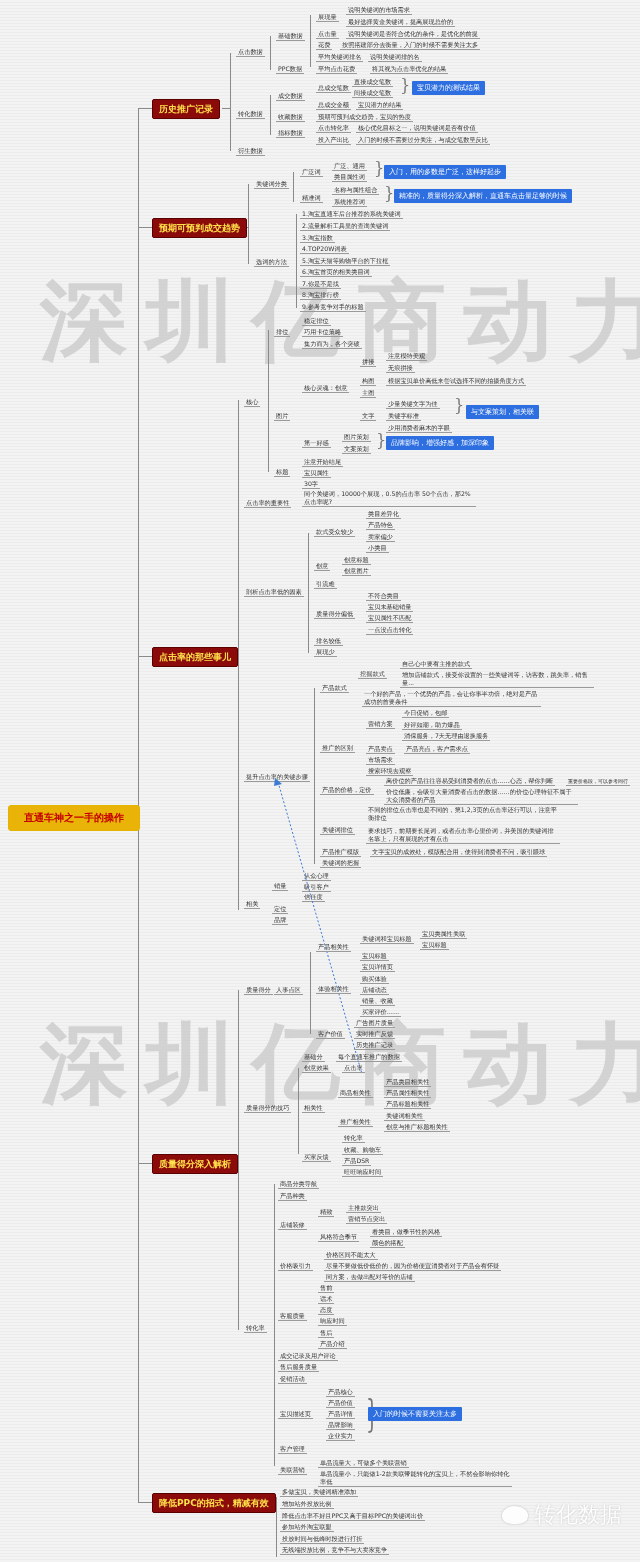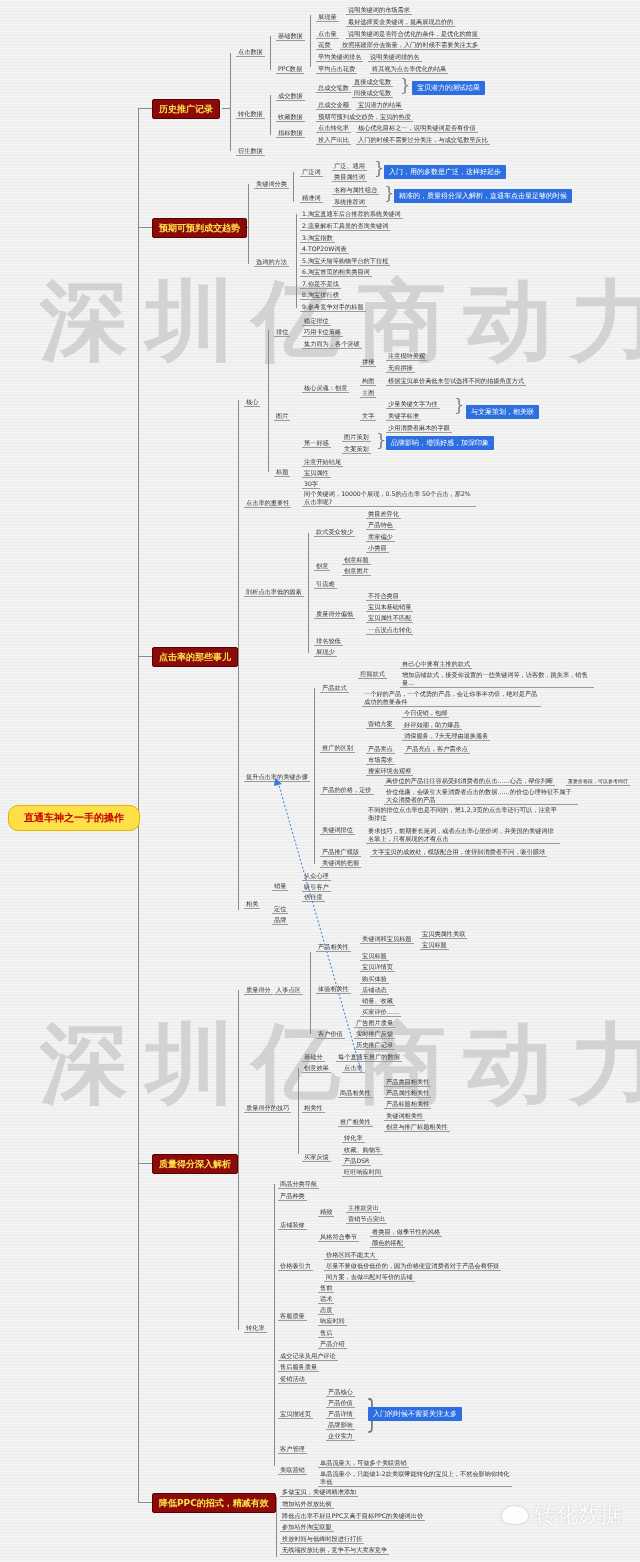--- a/index.html
+++ b/index.html
@@ -4,21 +4,21 @@
 <style>
   html,body{margin:0;padding:0;}
   body{width:640px;height:1562px;position:relative;overflow:hidden;
     background:#f1f1f1;
     background-image:repeating-linear-gradient(0deg,#f3f3f3 0px,#f3f3f3 2px,#ececec 2px,#ececec 3px);
     font-family:"DejaVu Sans","Liberation Sans",sans-serif;color:#222;}
   .wm{position:absolute;left:40px;font-size:88px;font-weight:bold;color:#c9c9c9;opacity:.75;letter-spacing:18px;white-space:nowrap;z-index:0;font-family:"DejaVu Sans",sans-serif;}
   .wm.w1{top:262px;} .wm.w2{top:1005px;}
   .wk{position:absolute;right:18px;top:1500px;font-size:22px;color:#fff;opacity:.9;z-index:5;display:flex;align-items:center;gap:6px;text-shadow:0 0 2px #bbb;}
   .wk .logo{width:26px;height:18px;border-radius:50% 50% 40% 40%;background:#fff;box-shadow:0 0 2px #aaa;}
-  .root{position:absolute;left:8px;top:805px;width:130px;height:24px;background:#fde047;border:1px solid #e2b400;border-radius:10px;color:#c40000;font-weight:bold;font-size:10px;display:flex;align-items:center;justify-content:center;z-index:3;}
+  .root{position:absolute;left:8px;top:805px;width:130px;height:24px;background:#eab308;border:1px solid #e2b400;border-radius:3px;color:#c40000;font-weight:bold;font-size:10px;display:flex;align-items:center;justify-content:center;z-index:3;}
   .main{position:absolute;left:152px;height:18px;background:#8b0a0a;border:1px solid #5a0000;border-radius:2px;color:#ffe14a;font-weight:bold;font-size:9px;display:flex;align-items:center;justify-content:center;padding:0 6px;z-index:3;white-space:nowrap;}
   .line{position:absolute;background:#8a8a8a;z-index:1;}
   .vl{width:1px;} .hl{height:1px;}
   .n{position:absolute;font-size:6.2px;line-height:8px;color:#333;white-space:nowrap;z-index:2;padding:0 2px;border-bottom:1px solid #9a9a9a;}
   .n.nb{border-bottom:none;}
   .n.wrap{white-space:normal;}
   .note{position:absolute;background:#2d6fe0;color:#fff;font-size:7px;line-height:14px;padding:0 5px;z-index:3;white-space:nowrap;border-radius:1px;}
   .brace{position:absolute;font-size:16px;color:#777;z-index:2;line-height:1;font-family:"DejaVu Serif",serif;}
   .dotted{position:absolute;z-index:2;}
 </style>

